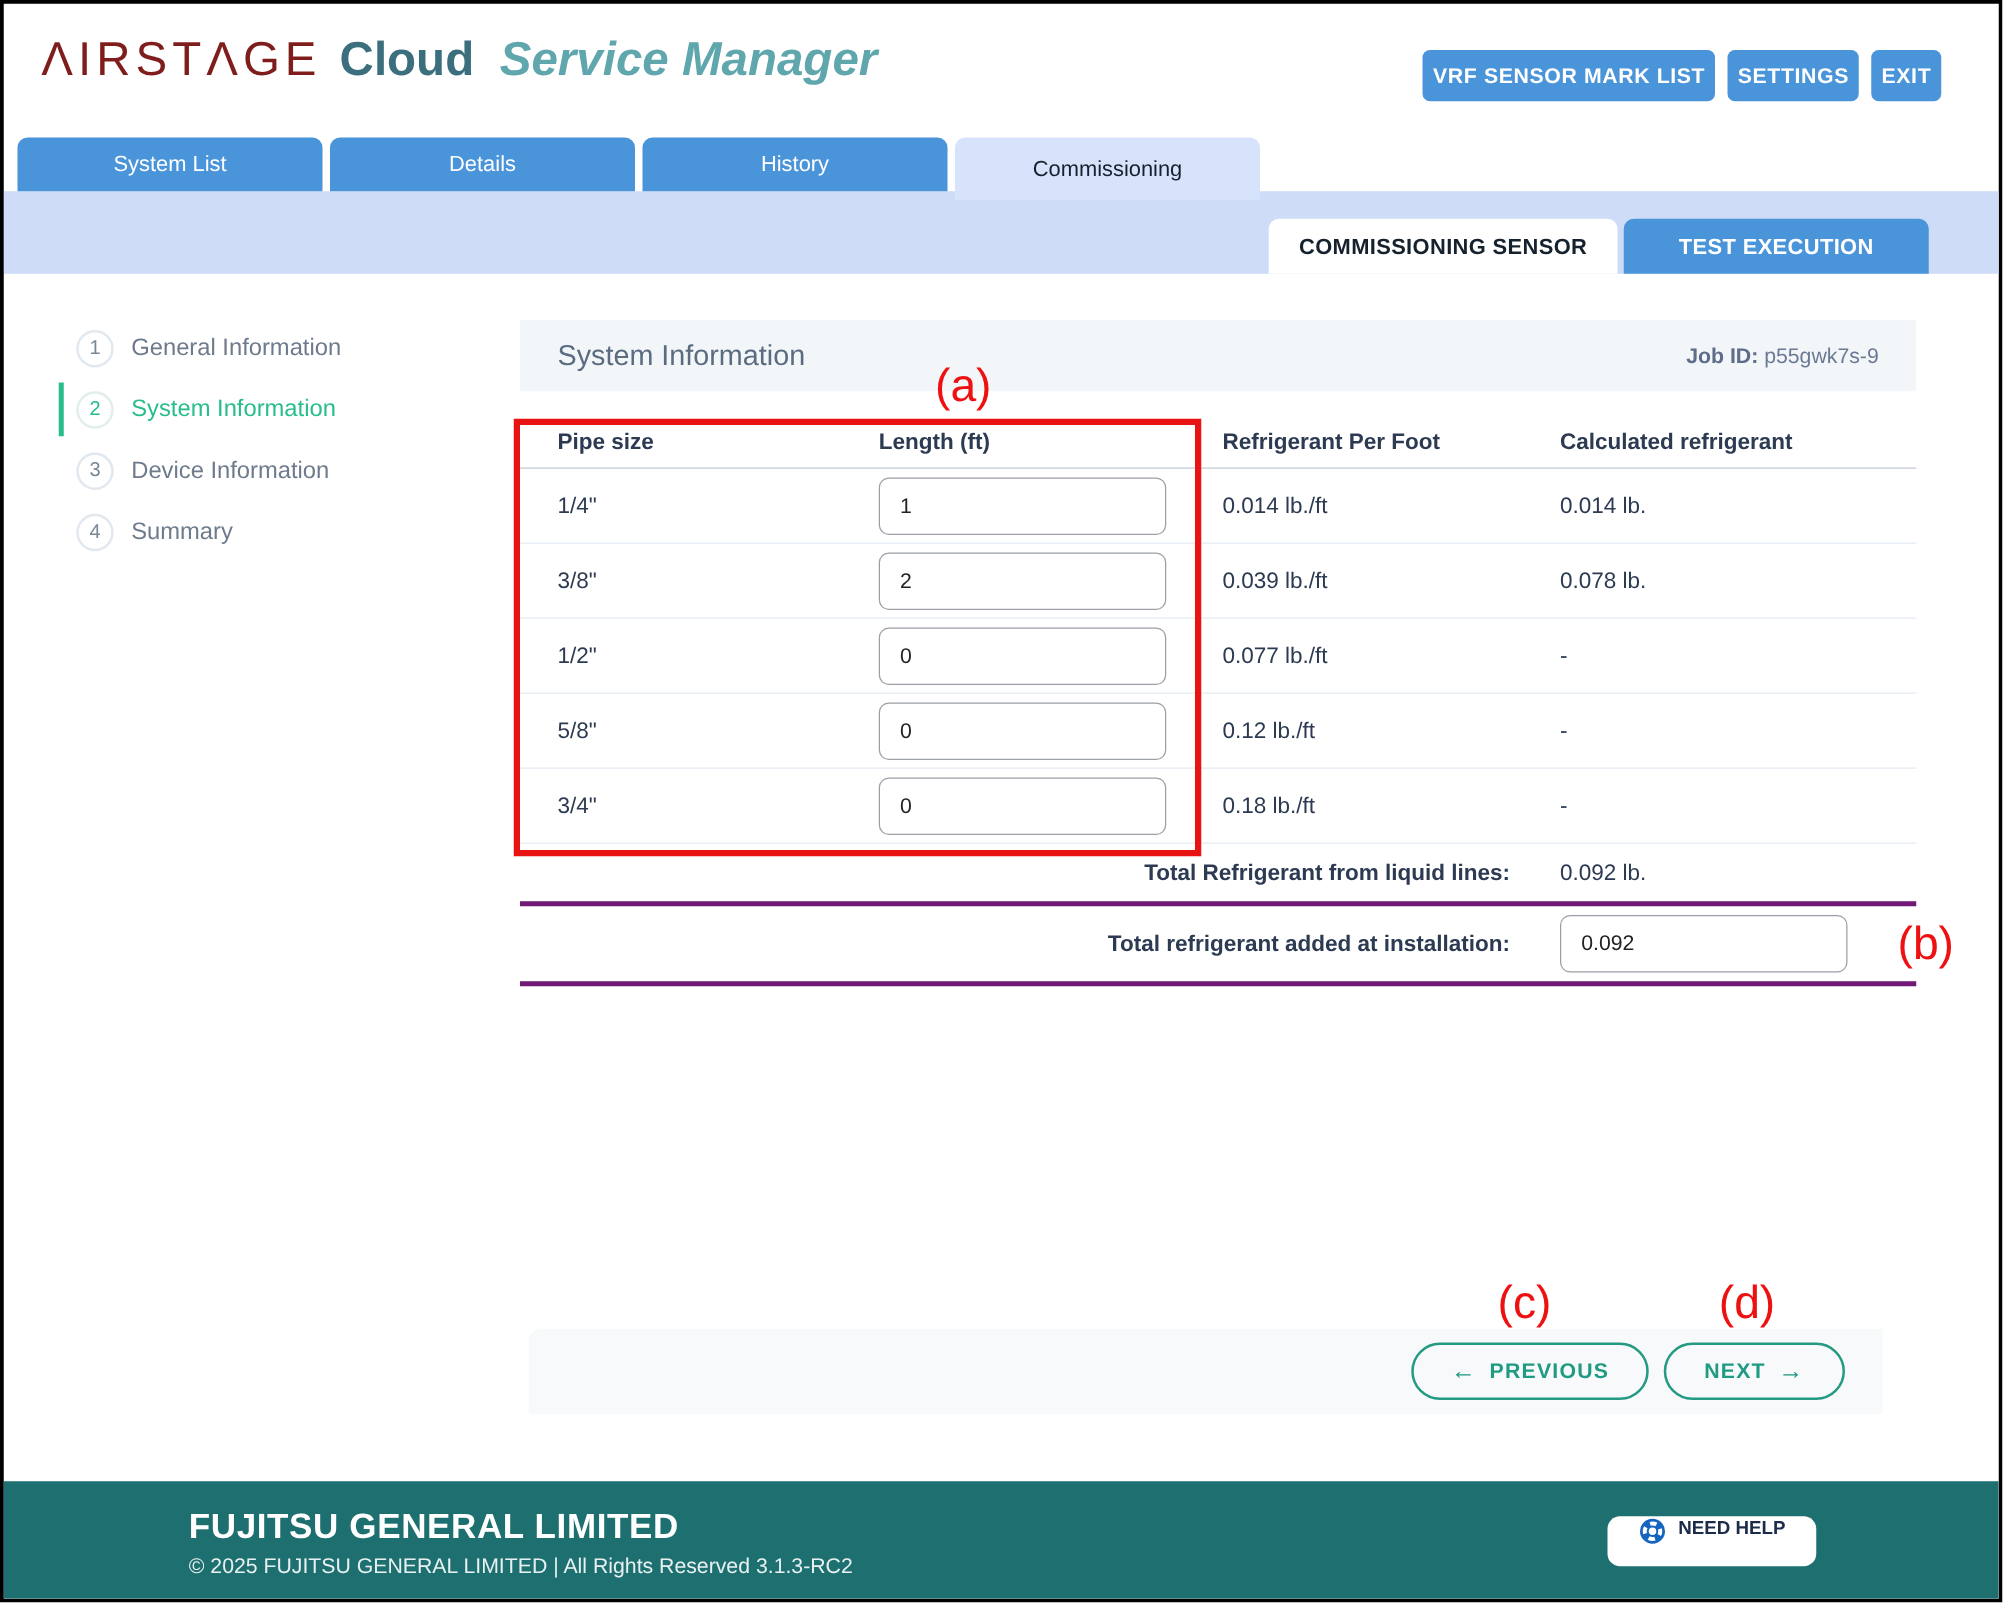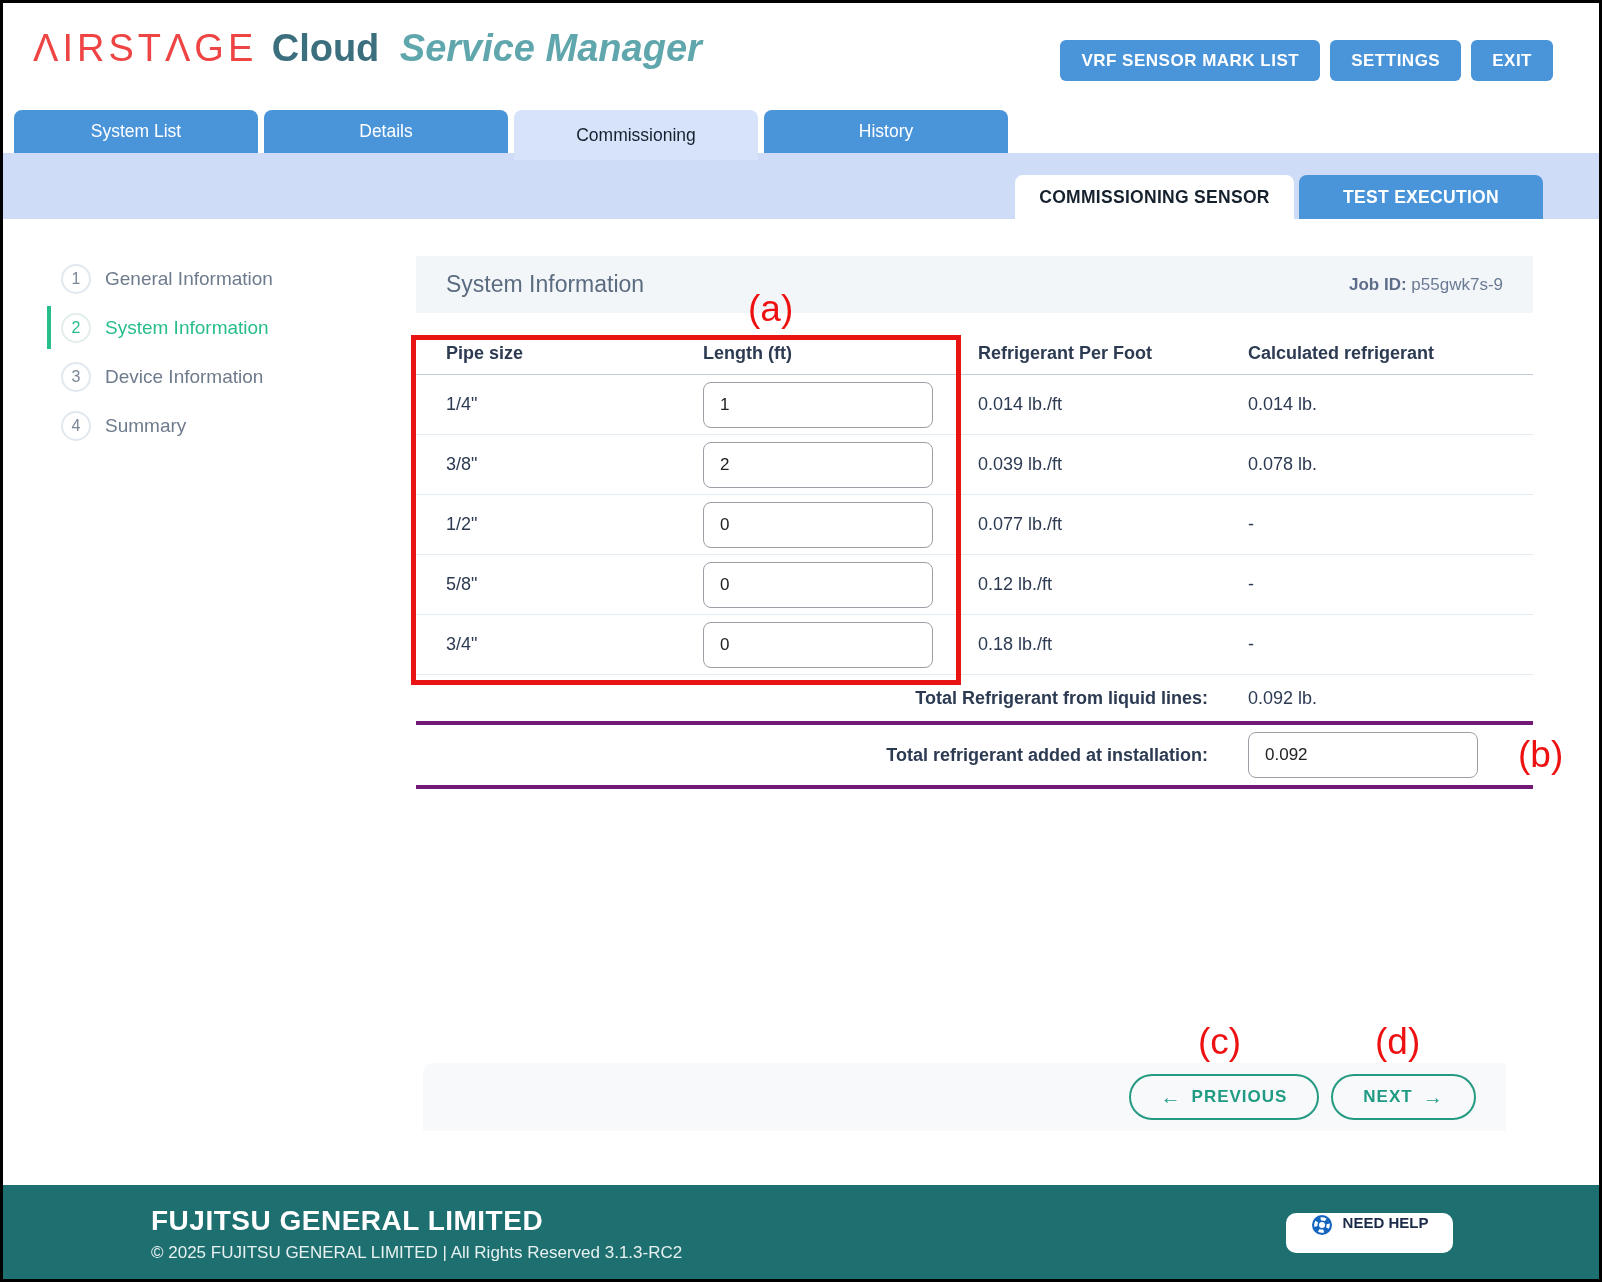--- a/index.html
+++ b/index.html
@@ -3,27 +3,27 @@
 <meta charset="utf-8">
 <style>
   html,body{margin:0;padding:0;background:#fff;}
   .page{
     position:relative;width:1602px;height:1282px;background:#ffffff;
     border:3px solid #000;box-sizing:border-box;overflow:hidden;
     font-family:"Liberation Sans",sans-serif;
   }
   
   .logo{position:absolute;left:30px;top:24px;white-space:nowrap;}
-  .logo-brand{font-size:38px;font-weight:500;letter-spacing:4px;color:#ef4444;}
+  .logo-brand{font-size:38px;font-weight:500;letter-spacing:4px;color:#7f1d1d;}
   .logo-cloud{font-size:38px;font-weight:600;color:#3c6f7e;margin-left:10px;}
   .logo-product{font-size:38px;font-weight:bold;font-style:italic;color:#5fa6ad;margin-left:16px;}
   .top-buttons{position:absolute;top:37px;right:46px;display:flex;gap:10px;}
   .btn-blue{
     background:#4a94d9;color:#fff;border:none;border-radius:6px;height:41px;
-    font-size:17px;font-weight:bold;letter-spacing:.5px;padding:0 21px;
+    font-size:17px;font-weight:bold;letter-spacing:.5px;padding:0 8px;
     display:flex;align-items:center;justify-content:center;cursor:pointer;
     font-family:inherit;
   }
   
   .tab-row{position:absolute;top:107px;left:11px;display:flex;gap:6px;z-index:2;justify-content:flex-end;}
   .tab{
     width:244px;height:43px;background:#4a94d9;color:#fff;border-radius:8px 8px 0 0;
     display:flex;align-items:center;justify-content:center;font-size:17.5px;cursor:pointer;
   }
   .tab.active{background:#d7e3fb;color:#16212e;height:50px;}
@@ -116,22 +116,22 @@
   </div>
   <div class="top-buttons">
     <button class="btn-blue">VRF SENSOR MARK LIST</button>
     <button class="btn-blue">SETTINGS</button>
     <button class="btn-blue">EXIT</button>
   </div>
 
   <div class="tab-row">
     <div class="tab">System List</div>
     <div class="tab">Details</div>
+    <div class="tab">History</div>
     <div class="tab active">Commissioning</div>
-    <div class="tab">History</div>
   </div>
   <div class="subband"></div>
   <div class="subtab subtab-report">COMMISSIONING SENSOR</div>
   <div class="subtab subtab-test">TEST EXECUTION</div>
 
   <div class="steps">
     <div class="step">
       <span class="step-circle">1</span>
       <span>General Information</span>
     </div>

